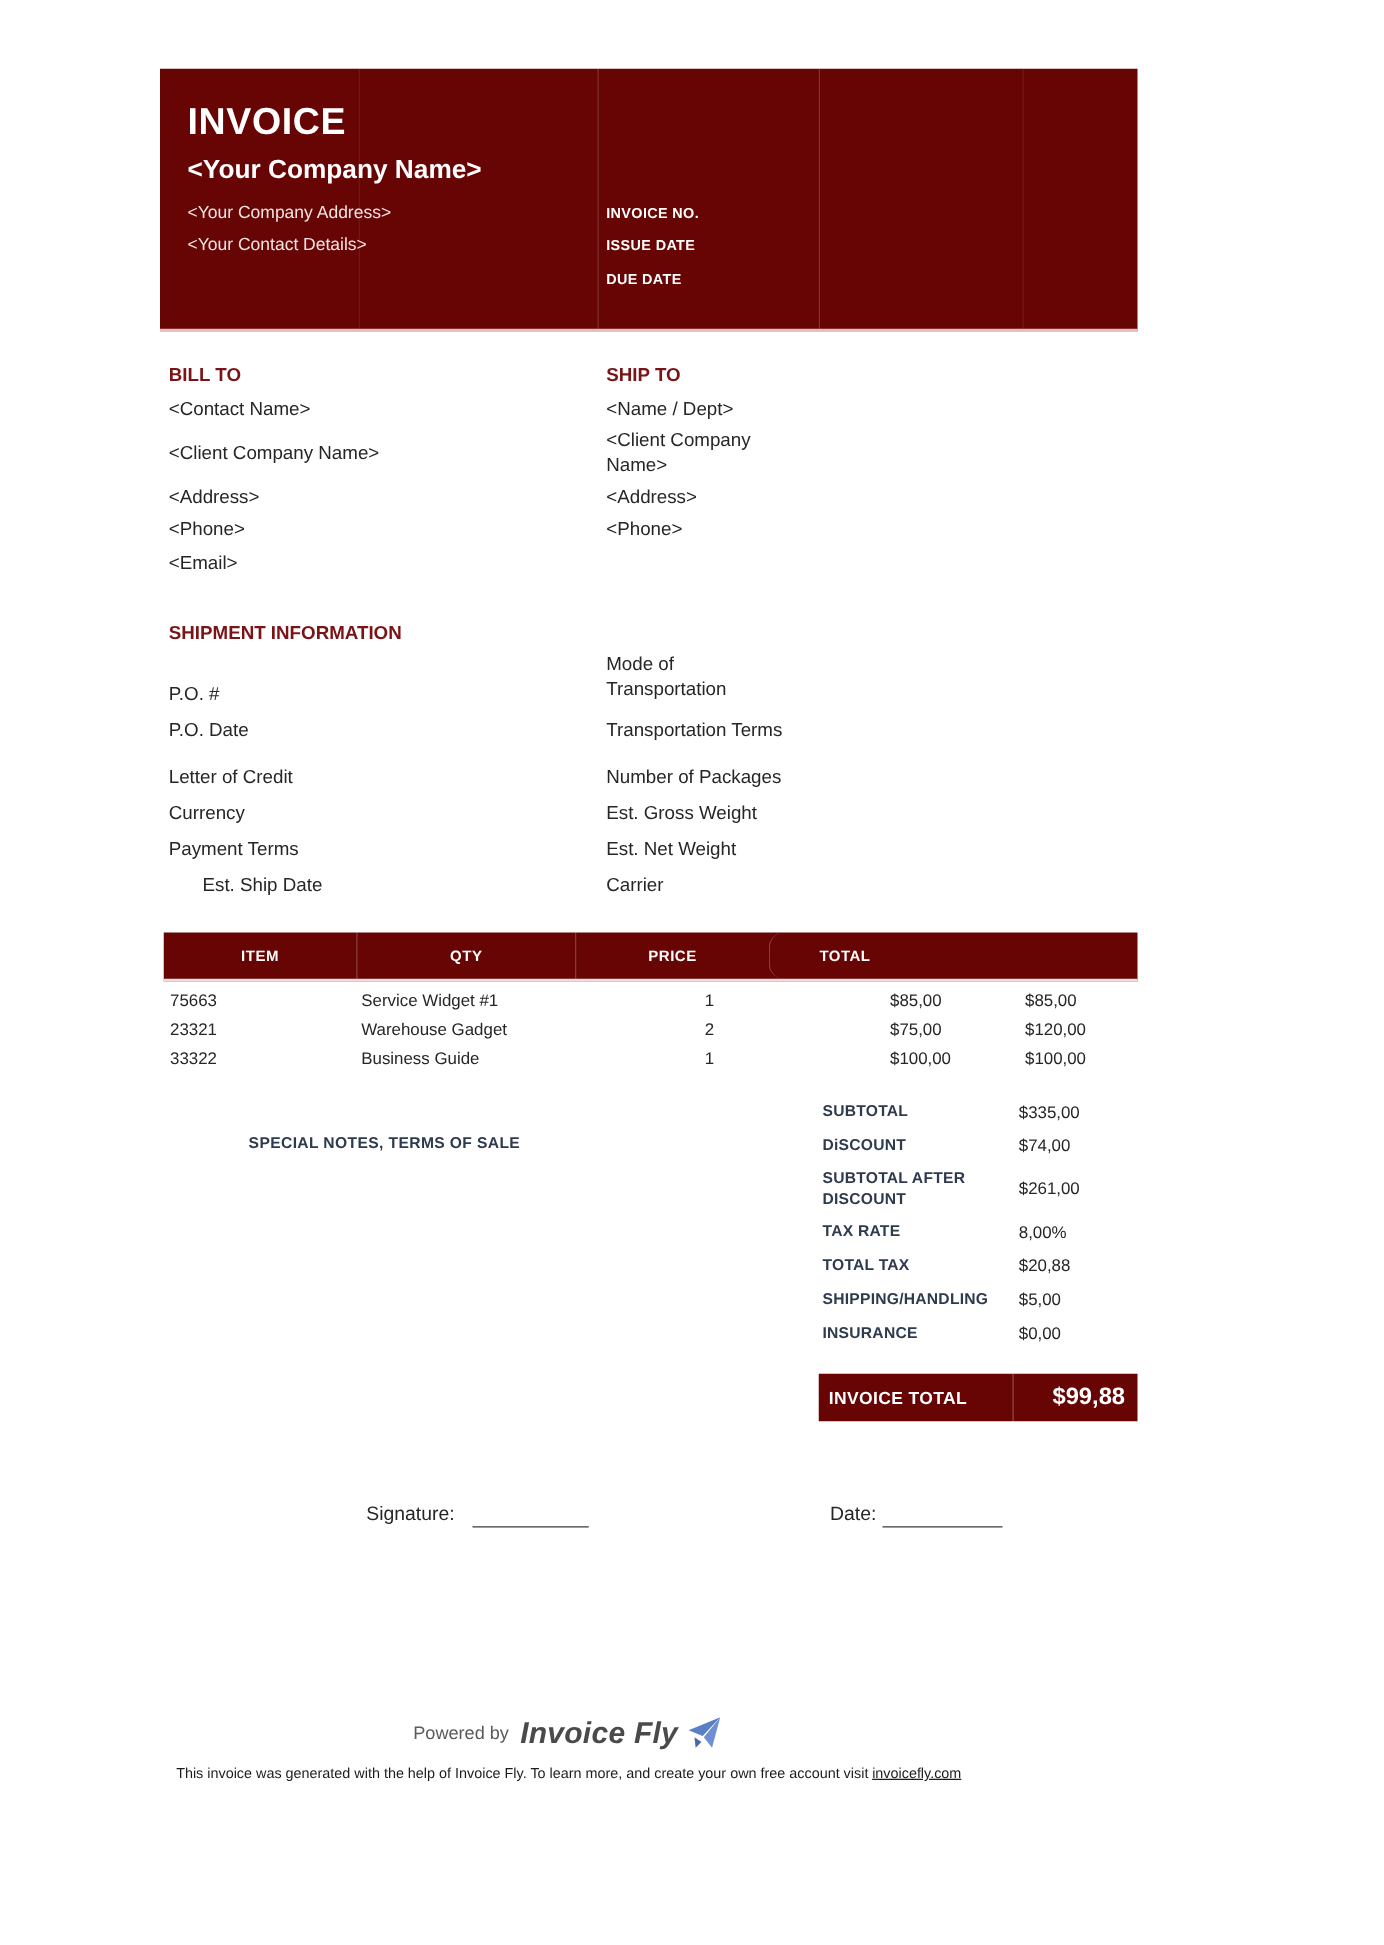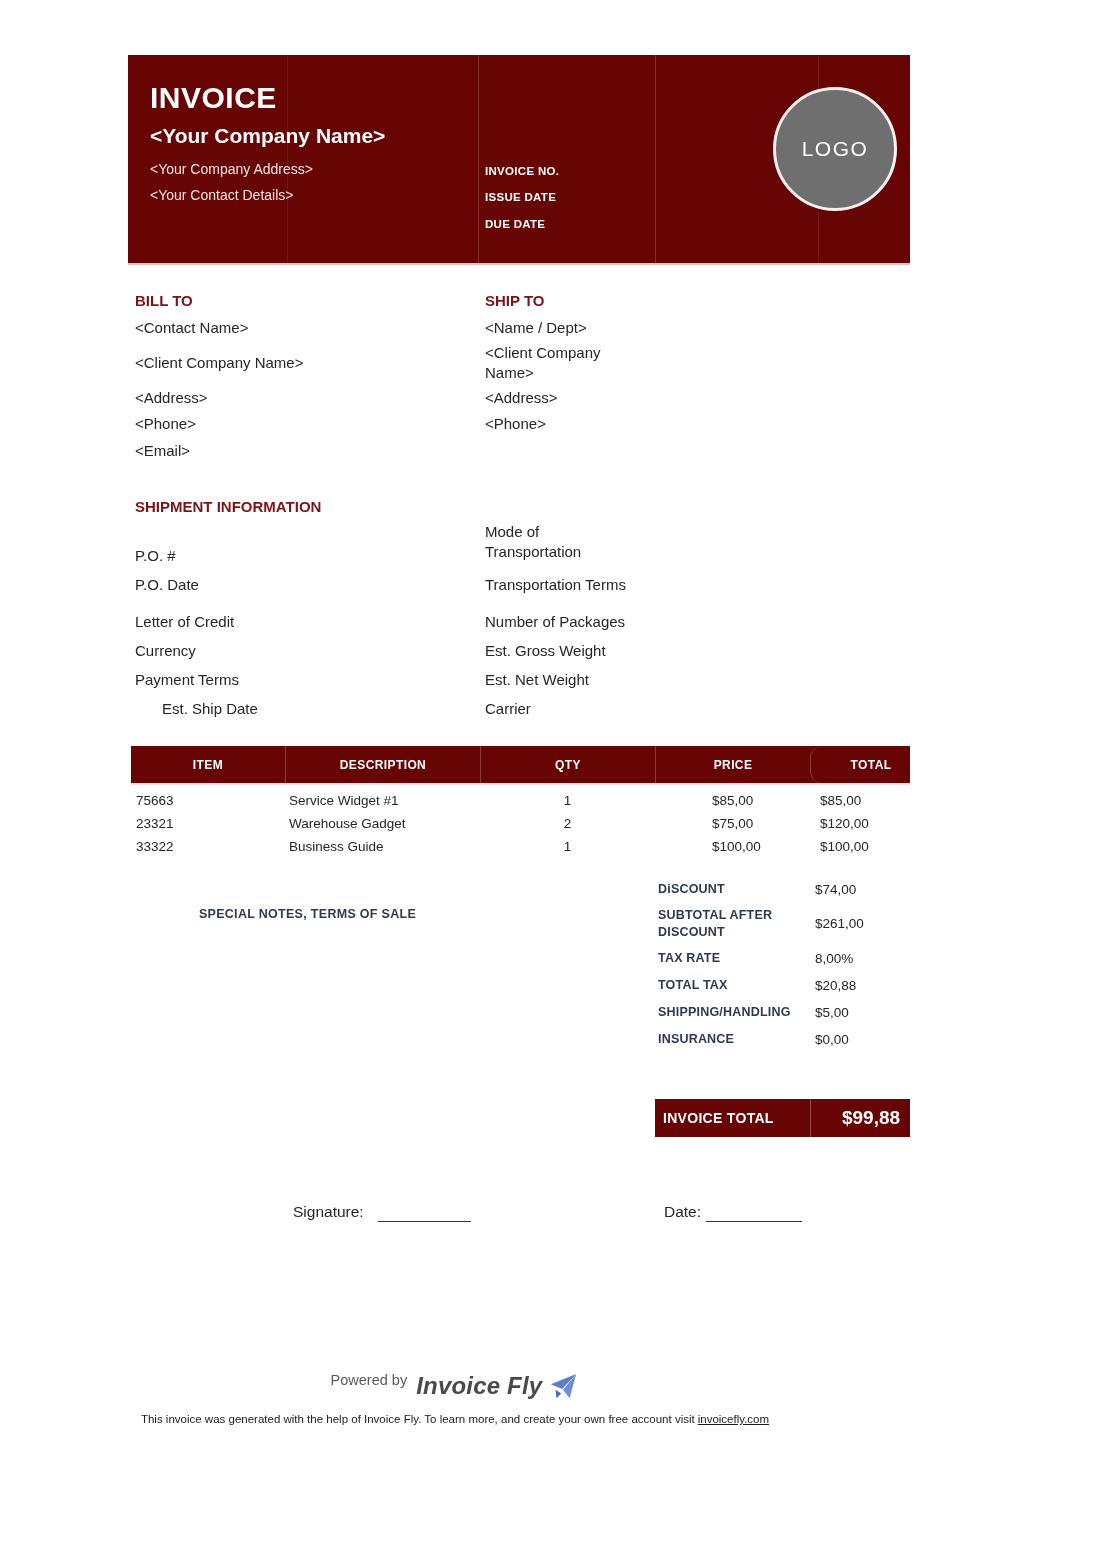--- a/index.html
+++ b/index.html
@@ -68,21 +68,21 @@
   .grand .gl{width:155px;box-sizing:border-box;padding-left:8px;color:#fff;font-size:14px;
        font-weight:bold;letter-spacing:.3px;}
   .grand .gdiv{width:1px;height:100%;background:rgba(255,255,255,.28);}
   .grand .gv{flex:1;text-align:center;color:#fff;font-size:19px;font-weight:bold;}
   
   .sig-label{position:absolute;left:293px;top:1203px;font-size:15.5px;color:#262626;}
   .sig-line{position:absolute;left:378px;top:1221px;width:93px;border-bottom:1.5px solid #3a3a3a;}
   .date-label{position:absolute;left:664px;top:1203px;font-size:15.5px;color:#262626;}
   .date-line{position:absolute;left:706px;top:1221px;width:96px;border-bottom:1.5px solid #3a3a3a;}
   
-  .f1{position:absolute;left:0;right:0;top:1372px;display:flex;justify-content:center;}
+  .f1{position:absolute;left:0;right:0;top:1372px;display:flex;align-items:center;justify-content:center;}
   .f1 .pb{font-size:14.5px;color:#5a5a5a;margin-right:9px;}
   .f1 .brand{font-size:24px;font-weight:bold;color:#4a4a4a;letter-spacing:.2px;font-style:italic;}
   .f1 svg{margin-left:7px;display:block;}
   .f2{position:absolute;left:0;right:0;top:1413px;text-align:center;font-size:11.5px;color:#1c1c1c;}
   .f2 a{color:#1c1c1c;text-decoration:underline;margin-left:3px;cursor:pointer;}
 </style>
 </head>
 <body>
 
 <div class="page">
@@ -94,23 +94,20 @@
     <div class="hdr-divider faint2"></div>
     <div class="hdr-title">INVOICE</div>
     <div class="hdr-company">&lt;Your Company Name&gt;</div>
     <div class="hdr-addr">&lt;Your Company Address&gt;</div>
     <div class="hdr-contact">&lt;Your Contact Details&gt;</div>
     <div class="hdr-meta">
       <div class="m1">INVOICE NO.</div>
       <div class="m2">ISSUE DATE</div>
       <div class="m3">DUE DATE</div>
     </div>
-    <div class="logo-circle">
-      <span>LOGO</span>
-    </div>
   </div>
 
   <div class="sec-h bt-h">BILL TO</div>
   <div class="line bt-l0">&lt;Contact Name&gt;</div>
   <div class="line bt-l1">&lt;Client Company Name&gt;</div>
   <div class="line bt-l2">&lt;Address&gt;</div>
   <div class="line bt-l3">&lt;Phone&gt;</div>
   <div class="line bt-l4">&lt;Email&gt;</div>
 
   <div class="sec-h st-h">SHIP TO</div>
@@ -129,21 +126,20 @@
   <div class="line sh-r0">Mode of Transportation</div>
   <div class="line sh-r1">Transportation Terms</div>
   <div class="line sh-r2">Number of Packages</div>
   <div class="line sh-r3">Est. Gross Weight</div>
   <div class="line sh-r4">Est. Net Weight</div>
   <div class="line sh-r5">Carrier</div>
 
   <div class="items">
     <div class="thead">
       <div class="th cw1">ITEM</div>
-      <div class="th cw2">DESCRIPTION</div>
       <div class="th cw3">QTY</div>
       <div class="th cw4">PRICE</div>
       <div class="th cw5">TOTAL</div>
     </div>
     <div class="tbody">
       <div class="tr">
         <div class="td item cw1">75663</div>
         <div class="td desc cw2">Service Widget #1</div>
         <div class="td qty cw3">1</div>
         <div class="td price cw4">$85,00</div>
@@ -162,20 +158,24 @@
         <div class="td qty cw3">1</div>
         <div class="td price cw4">$100,00</div>
         <div class="td total cw5">$100,00</div>
       </div>
     </div>
   </div>
 
   <div class="notes">SPECIAL NOTES, TERMS OF SALE</div>
 
   <div class="totals">
+    <div class="trow">
+      <div class="tl"><span>SUBTOTAL</span></div>
+      <div class="tv">$335,00</div>
+    </div>
     <div class="trow r2">
       <div class="tl"><span>DiSCOUNT</span></div>
       <div class="tv">$74,00</div>
     </div>
     <div class="trow r3">
       <div class="tl"><span>SUBTOTAL AFTER DISCOUNT</span></div>
       <div class="tv">$261,00</div>
     </div>
     <div class="trow">
       <div class="tl"><span>TAX RATE</span></div>

